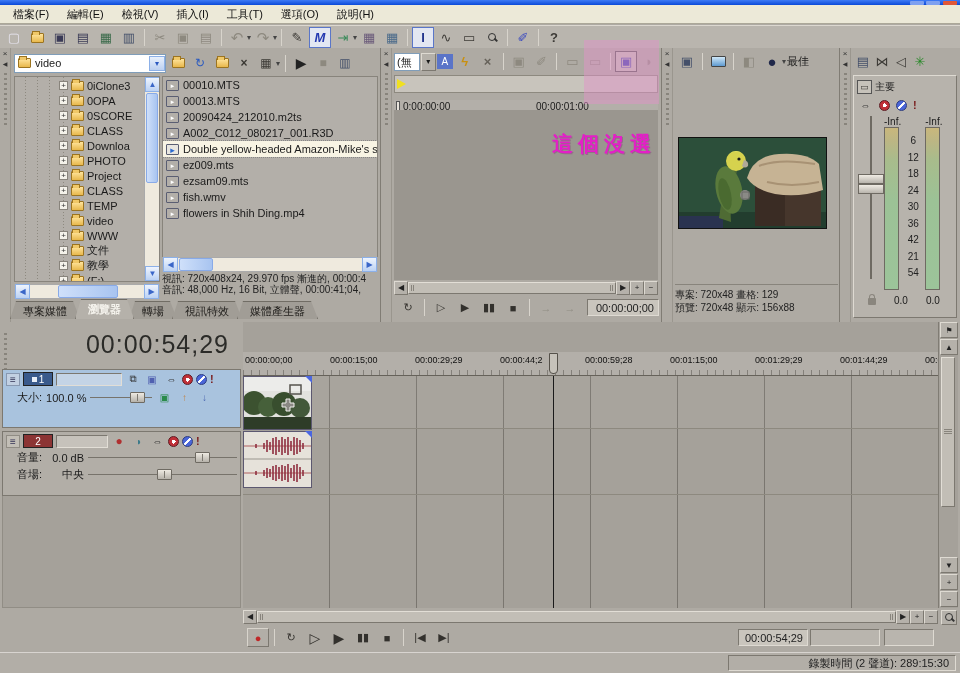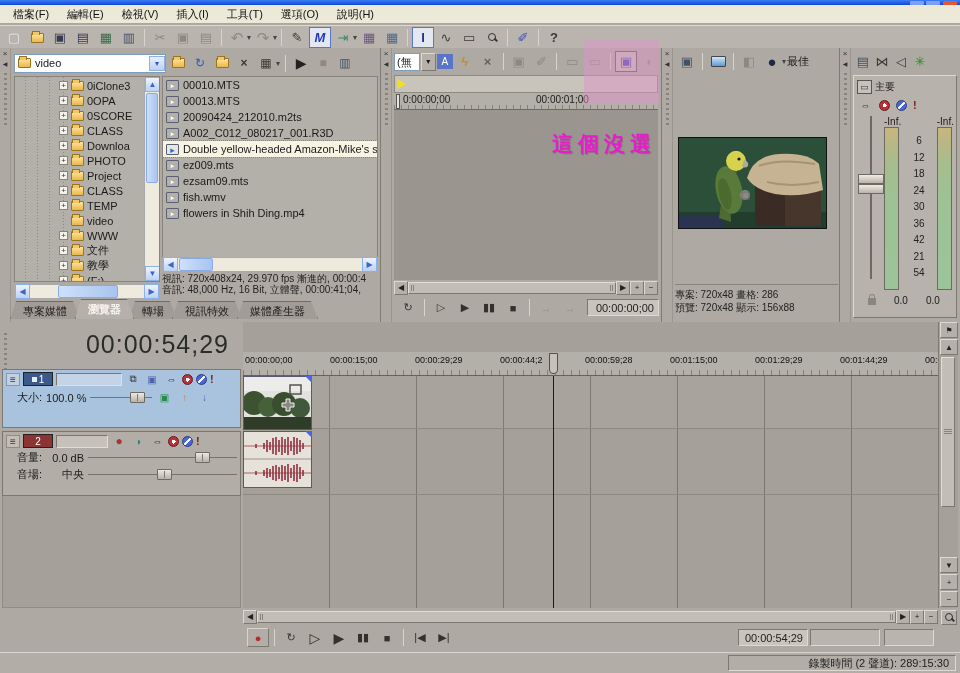--- a/index.html
+++ b/index.html
@@ -47,21 +47,21 @@
   .frow.play .fi{background:#e8e6e0;color:#2a6ad0;font-size:9px}
   .finfo{position:absolute;left:162px;top:225px;width:217px;color:#222;font-size:10px;line-height:11px;white-space:nowrap;overflow:hidden}
   .tabs{position:absolute;left:2px;top:250px;width:378px;height:21px;display:flex;align-items:flex-end;padding-left:8px}
   .tab{height:18px;padding:2px 12px 0;background:#a19d96;border:1px solid #716d65;border-bottom:none;clip-path:polygon(6px 0,calc(100% - 7px) 0,100% 100%,0 100%);margin-right:-5px;color:#23211e}
   .tab.active{background:#b5b1aa;color:#f4f2ec;font-weight:bold;z-index:2;height:20px}
   
   .ttool{position:absolute;left:13px;top:2px;width:266px;height:23px;display:flex;align-items:center;gap:1px}
   .presetbox{width:26px;height:18px;background:#fff;border:1px solid #7f9db9;padding-left:2px;line-height:16px}
   .markerbar{position:absolute;left:13px;top:27px;width:264px;height:18px;background:#c8c4bc;border:1px solid #8d897f}
   .flag{width:0;height:0;border-left:9px solid #f0e020;border-top:5px solid transparent;border-bottom:5px solid transparent}
-  .truler{position:absolute;left:13px;top:45px;width:264px;height:17px;background:#b3afa9;border-bottom:1px solid #6e6a62;font-size:10px}
+  .truler{position:absolute;left:13px;top:52px;width:264px;height:17px;background:#b3afa9;border-bottom:1px solid #6e6a62;font-size:10px}
   .truler:after{content:"";position:absolute;left:0;bottom:0;width:100%;height:4px;background:repeating-linear-gradient(90deg,#87837b 0 1px,transparent 1px 7px)}
   .tmedia{position:absolute;left:13px;top:62px;width:264px;height:170px;background:#9a968f}
   .gsb{display:flex;align-items:center;height:14px}
   .gbtn2{width:14px;height:14px;background:#b5b1aa;border:1px solid;border-color:#dedad2 #7c7870 #7c7870 #dedad2;font-size:8px;line-height:11px;text-align:center;color:#222}
   .gthumb{height:12px;background:#c2beb6;border:1px solid;border-color:#e2ded6 #7c7870 #7c7870 #e2ded6;position:relative}
   .gthumb:before,.gthumb:after{content:"";position:absolute;top:2px;bottom:2px;width:3px;background:repeating-linear-gradient(90deg,#88847c 0 1px,transparent 1px 2px)}
   .gthumb:before{left:2px}.gthumb:after{right:2px}
   .transport{display:flex;align-items:center;gap:2px}
   .pbtn{width:22px;height:19px;display:flex;align-items:center;justify-content:center;background:#b2aea7;border:1px solid;border-color:#d8d4cc #7c7870 #7c7870 #d8d4cc;font-size:11px;color:#33312d}
   .pbtn.dim{color:#918d84}
@@ -452,21 +452,21 @@
         <path d="M65 22 q5 1 4 6 q-3 3 -6 0 Z" fill="#b0aa98"></path>
         <circle cx="66" cy="57" r="5" fill="#8a8a86"></circle>
         <rect x="63" y="54" width="7" height="7" fill="none" stroke="#6a6a66"></rect>
       </svg>
     </div>
     <div class="pstat">
       <div>
         <span>專案:</span>
         <span>720x48</span>
         <span>畫格:</span>
-        <span>286</span>
+        <span>129</span>
       </div>
       <div>
         <span>預覽:</span>
         <span>720x48</span>
         <span>顯示:</span>
         <span>156x88</span>
       </div>
     </div>
   </div>
 
@@ -492,21 +492,21 @@
         <span class="gear"></span>
         <span class="mute"></span>
         <span class="solo">!</span>
       </div>
       <div style="display:flex;padding:2px 2px 0 4px">
         <div class="fader">
           <div class="rail"></div>
           <div class="fknob"></div>
           <div class="fknob" style="top:68px"></div>
         </div>
-        <div style="flex:1;display:flex;justify-content:space-between">
+        <div style="flex:1;display:flex;justify-content:flex-start">
           <div>
             <div style="text-align:center">-Inf.</div>
             <div class="meterbar"></div>
           </div>
           <div style="padding-top:13px">
             <div class="tickcol">
 
             <div>6</div>
                 <div>12</div>
                 <div>18</div>

